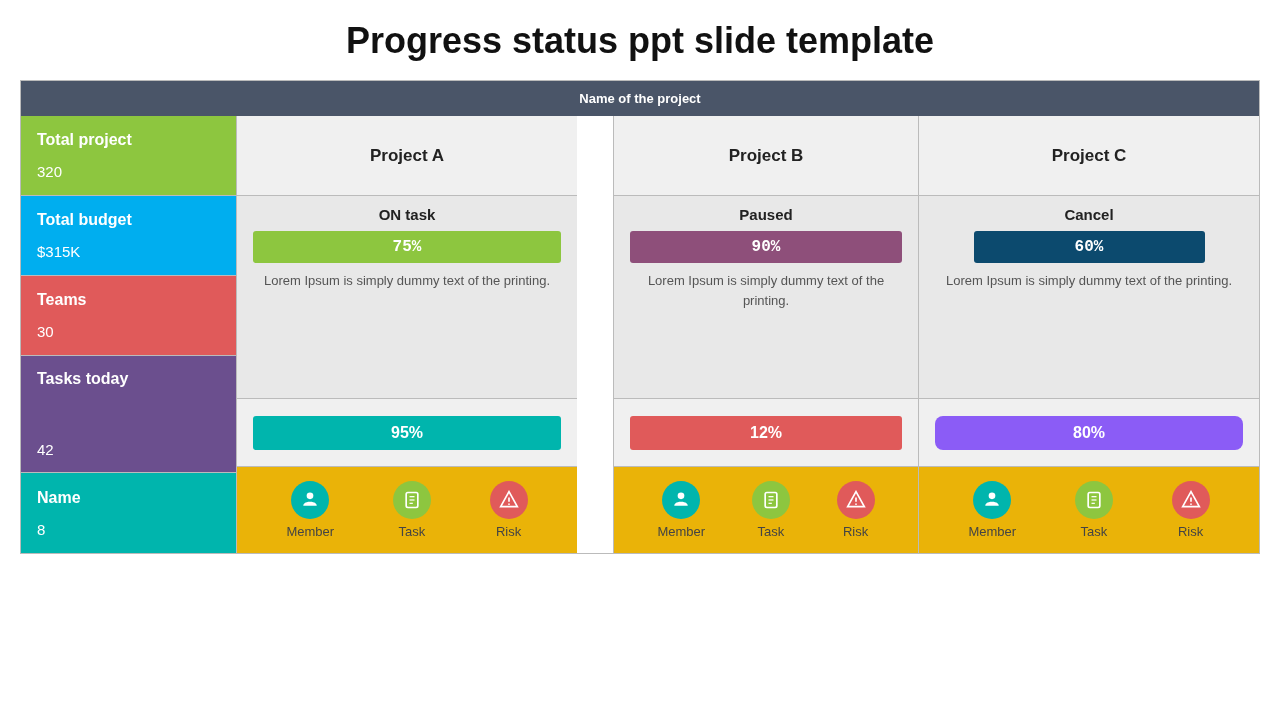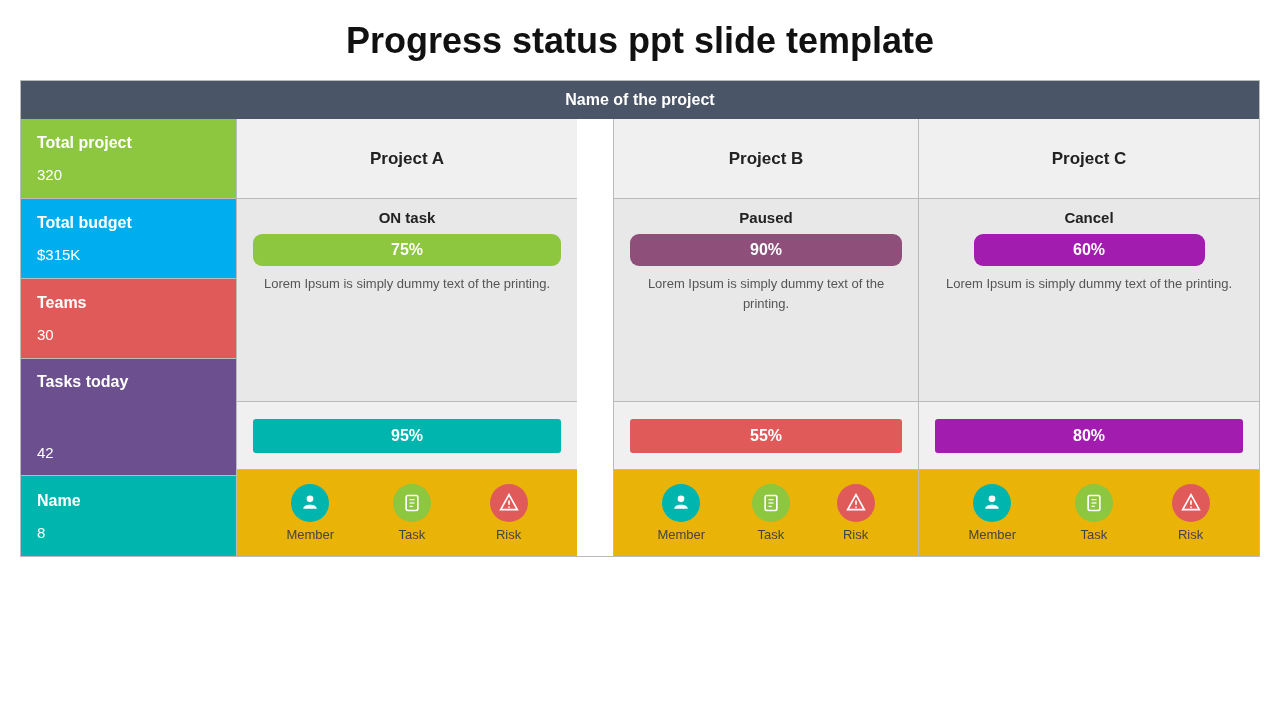--- a/index.html
+++ b/index.html
@@ -28,21 +28,21 @@
     .table-wrap {
       width: 1240px;
       border: 1.5px solid #bbb;
     }
     
     .header-row {
       background: #4a5568;
       color: #fff;
       text-align: center;
       font-weight: 700;
-      font-size: 16px;
+      font-size: 13px;
       padding: 10px 0;
       width: 100%;
     }
     .grid {
       display: grid;
       grid-template-columns: 215px 1fr 1fr 1fr;
     }
     
     .info-cell {
       padding: 14px 16px;
@@ -95,26 +95,27 @@
       gap: 8px;
     }
     .status-label {
       font-weight: 700;
       font-size: 15px;
       color: #222;
       text-align: center;
     }
     .progress-bar {
       width: 100%;
-      border-radius: 9px;
+      border-radius: 3px;
       color: #fff;
       font-weight: 700;
       font-size: 16px;
       text-align: center;
       padding: 7px 0;
+      font-family: Liberation Mono, monospace;
     }
     .desc-text {
       font-size: 13px;
       color: #555;
       text-align: center;
       line-height: 1.5;
     }
     
     .percent-cell {
       border-left: 1.5px solid #bbb;
@@ -269,21 +270,21 @@
       <div style="display:flex;flex-direction:column;padding-left:36px;">
         <div class="proj-header-cell">
           <span>Project B</span>
         </div>
         <div class="status-cell" style="flex:1;">
           <span class="status-label">Paused</span>
           <div class="progress-bar" style="background:#8e4f7a;">90%</div>
           <span class="desc-text">Lorem Ipsum is simply dummy text of the printing.</span>
         </div>
         <div class="percent-cell">
-          <div class="percent-bar" style="background:#e05a5a;">55%</div>
+          <div class="percent-bar" style="background:#e05a5a;">12%</div>
         </div>
         <div class="icon-cell">
           <div class="icon-group">
             <div class="icon-circle icon-teal">
               <svg width="20" height="20" viewBox="0 0 24 24" fill="white">
                   <circle cx="12" cy="7" r="4"></circle>
                   <path d="M12 14c-6 0-8 3-8 4v1h16v-1c0-1-2-4-8-4z"></path>
                 </svg>
             </div>
             <span class="icon-label">Member</span>
@@ -311,25 +312,25 @@
           </div>
         </div>
       </div>
 
       <div style="display:flex;flex-direction:column;">
         <div class="proj-header-cell">
           <span>Project  C</span>
         </div>
         <div class="status-cell" style="flex:1;">
           <span class="status-label">Cancel</span>
-          <div class="progress-bar" style="background:#a21caf; width:75%;">60%</div>
+          <div class="progress-bar" style="background:#0c4a6e; width:75%;">60%</div>
           <span class="desc-text">Lorem Ipsum is simply dummy text of the printing.</span>
         </div>
         <div class="percent-cell">
-          <div class="percent-bar" style="background:#a21caf;">80%</div>
+          <div class="percent-bar" style="background:#8b5cf6;border-radius:8px;">80%</div>
         </div>
         <div class="icon-cell">
           <div class="icon-group">
             <div class="icon-circle icon-teal">
               <svg width="20" height="20" viewBox="0 0 24 24" fill="white">
                   <circle cx="12" cy="7" r="4"></circle>
                   <path d="M12 14c-6 0-8 3-8 4v1h16v-1c0-1-2-4-8-4z"></path>
                 </svg>
             </div>
             <span class="icon-label">Member</span>

